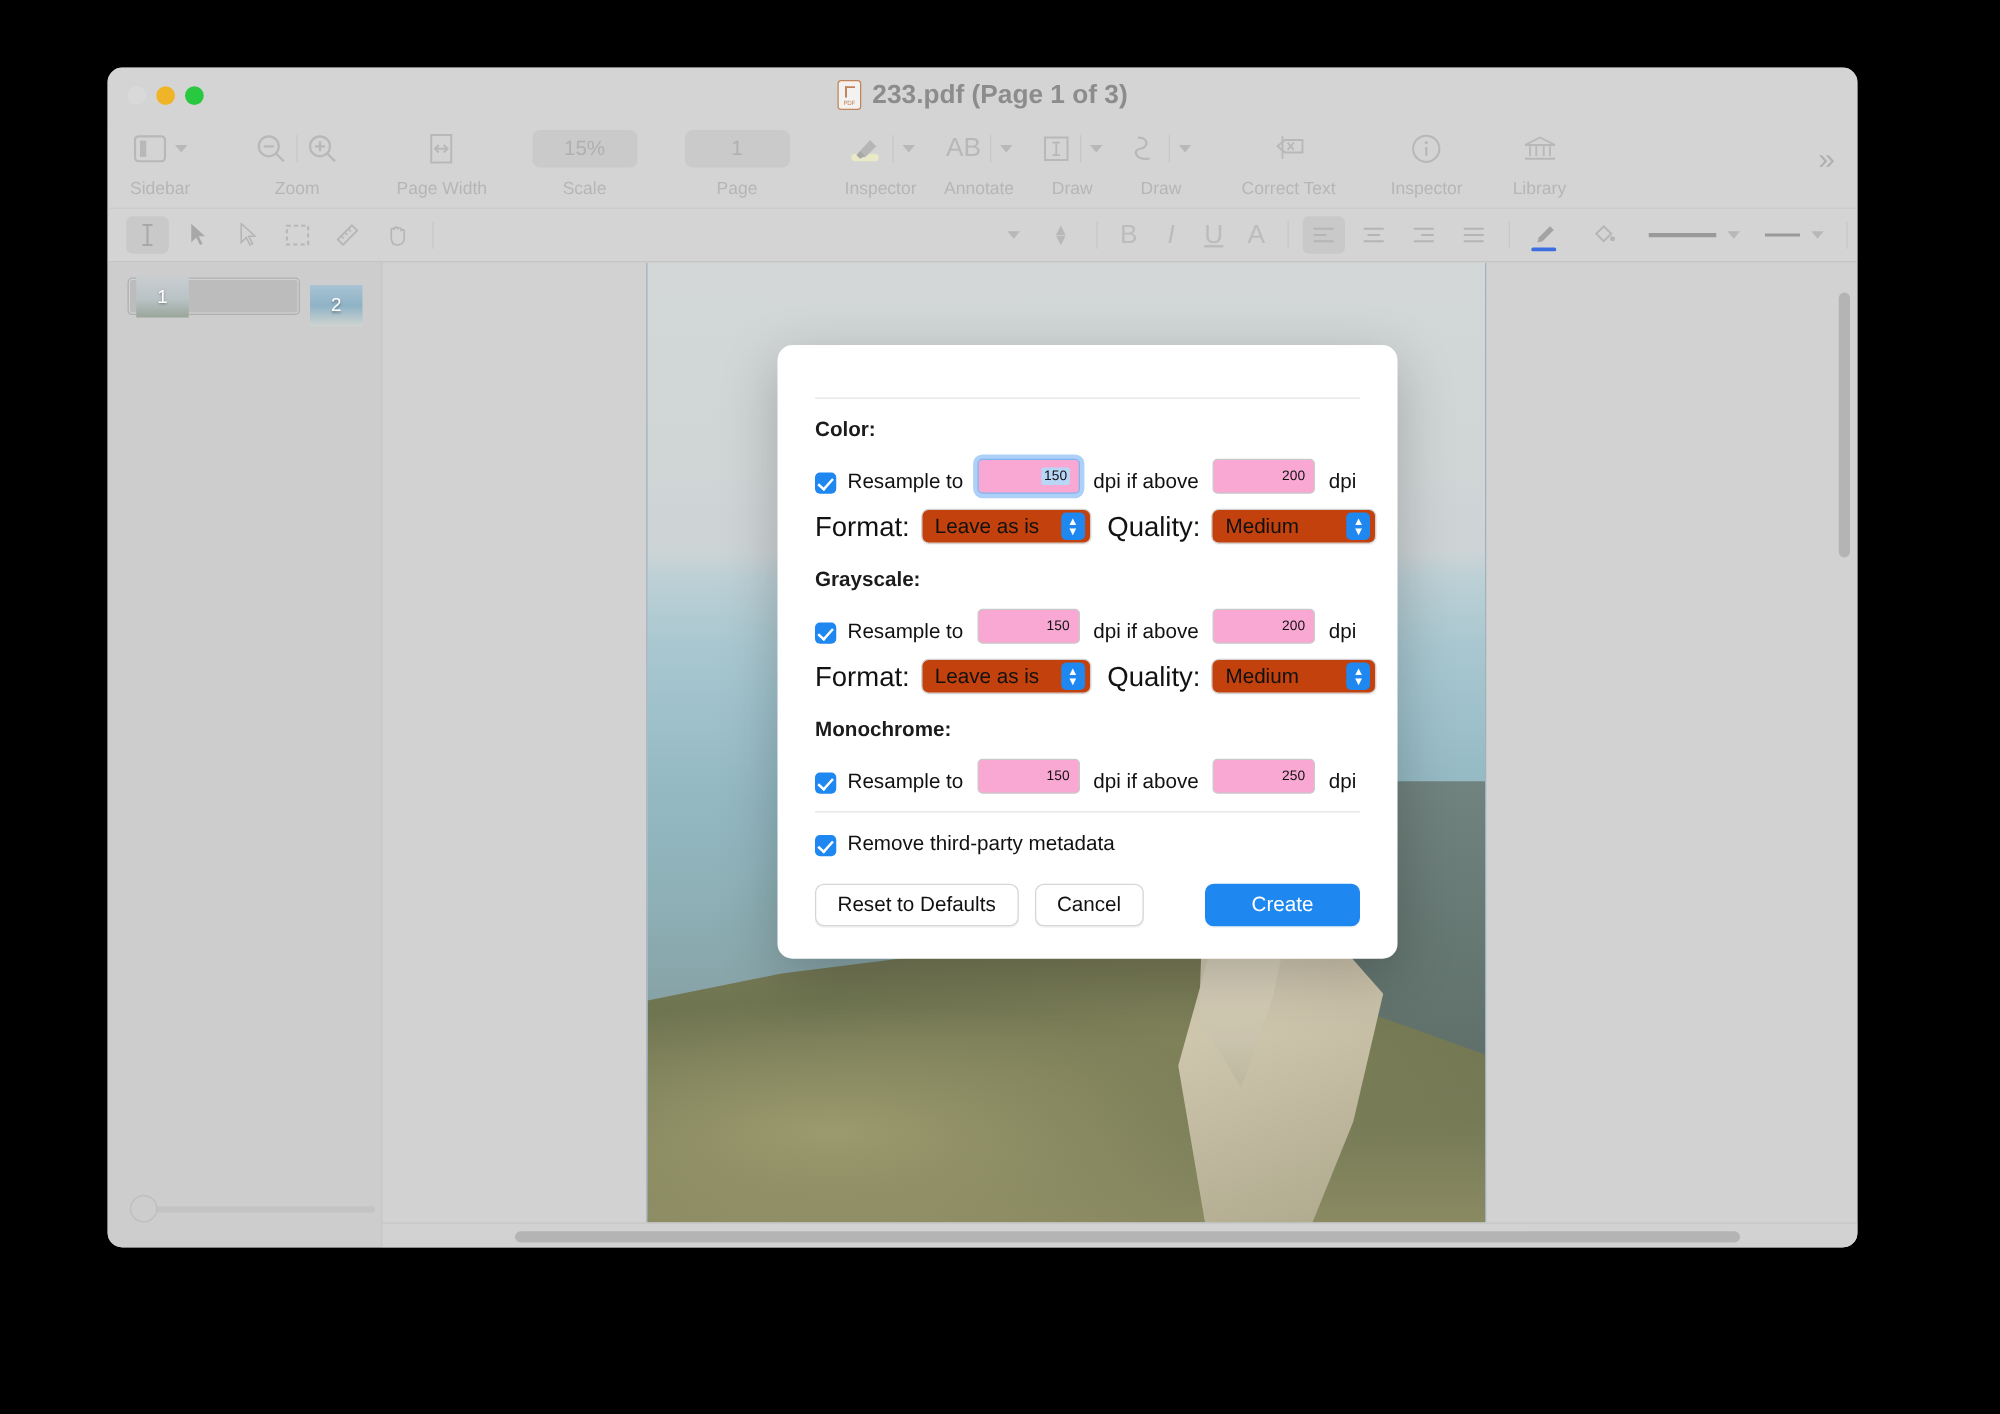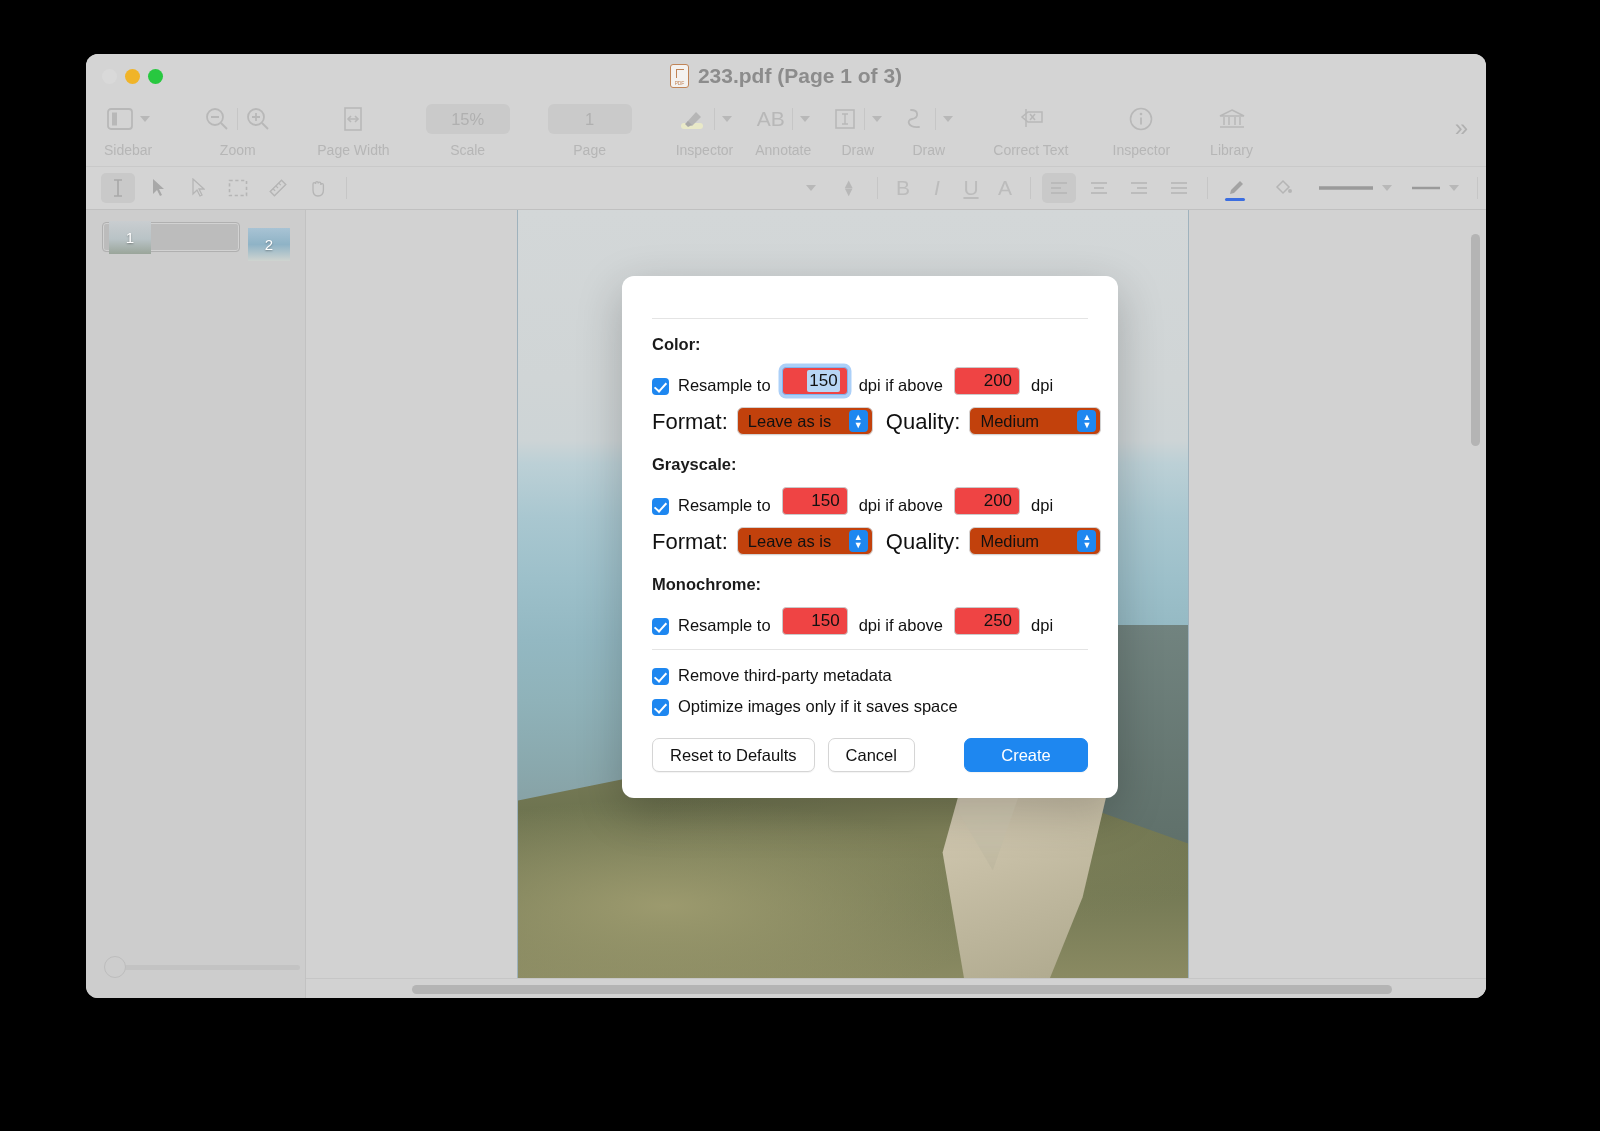--- a/index.html
+++ b/index.html
@@ -251,26 +251,26 @@
   .cbox::after {
     content: "";
     position: absolute; left: 5px; top: 2px;
     width: 5px; height: 10px;
     border: solid #fff; border-width: 0 2.2px 2.2px 0;
     transform: rotate(42deg);
   }
   .rlabel { font-size: 16.5px; color: #111; }
 
   .numfield {
-    width: 66px; height: 28px;
+    width: 82px; height: 28px;
     border: 1px solid #c9c9c9; border-radius: 4px;
-    background: #ef4444;
+    background: #f9a8d4;
     display: flex; align-items: center; justify-content: flex-end;
     padding-right: 7px;
-    font-size: 17px; color: #111;
+    font-size: 11px; color: #111;
   }
   .numfield.focused {
     border-color: #7fb5ef;
     box-shadow: 0 0 0 3.5px rgba(70,150,240,0.45);
     position: relative;
   }
   .numfield.focused .val {
     background: #b8d6f5; padding: 1px 2px; border-radius: 2px;
   }
   .gap-l { margin-left: 11px; }
@@ -697,24 +697,20 @@
         <div class="numfield gap-l">250</div>
         <span class="rlabel gap-l">dpi</span>
       </div>
 
       <div class="dlg-rule"></div>
 
       <div class="row">
         <div class="cbox"></div>
         <span class="rlabel">Remove third-party metadata</span>
       </div>
-      <div class="row">
-        <div class="cbox"></div>
-        <span class="rlabel">Optimize images only if it saves space</span>
-      </div>
 
       <div class="btn-row">
         <div class="btn">Reset to Defaults</div>
         <div class="btn">Cancel</div>
         <div class="btn primary">Create</div>
       </div>
     </div>
 
   </div>
 </div>

